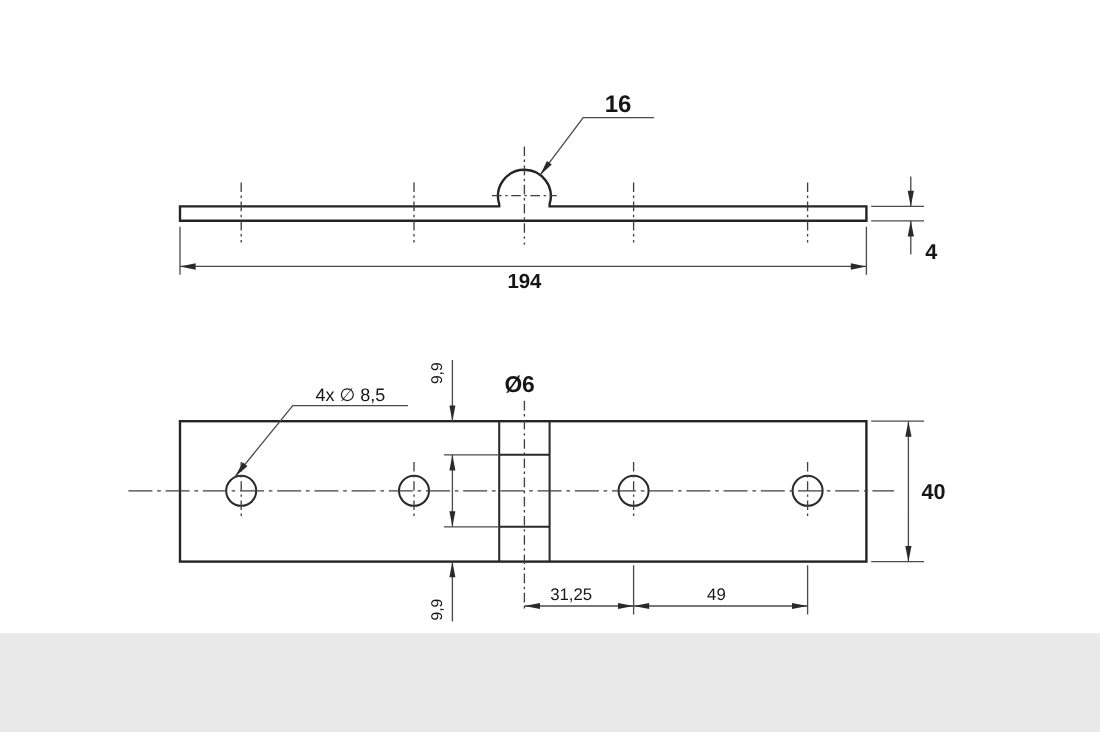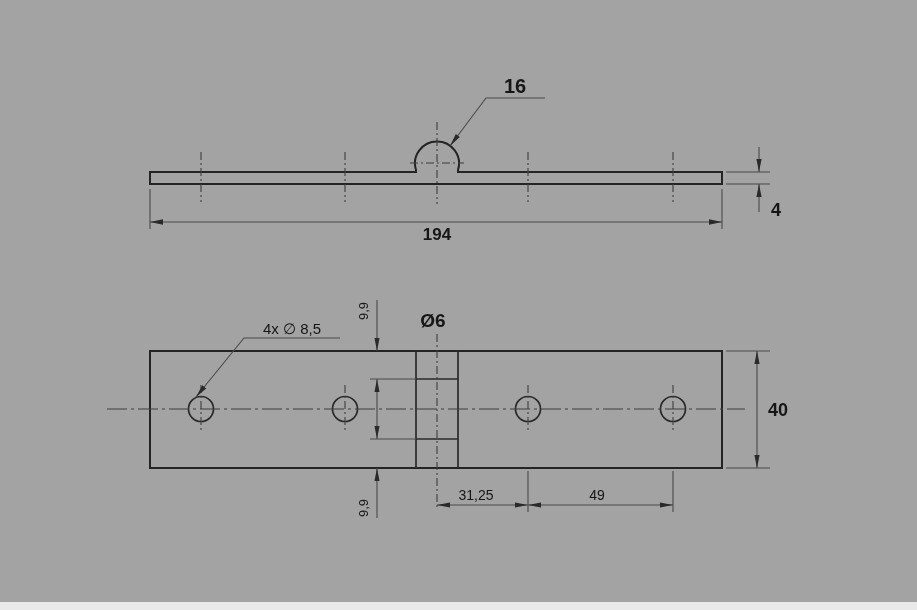--- a/index.html
+++ b/index.html
@@ -1,16 +1,16 @@
 <!DOCTYPE html>
 <html><head>
 <meta charset="utf-8">
 <style>
   html,body{margin:0;padding:0;background:#e9e9e9;}
-  #stage{position:relative;width:917px;height:602px;background:#a3a3a3;overflow:hidden;
+  #stage{position:relative;width:917px;height:528px;background:#ffffff;overflow:hidden;
          font-family:"Liberation Sans", sans-serif;}
   svg{position:absolute;left:0;top:0;}
   text{fill:#161616;}
   .dim-big{font-size:17px;font-weight:bold;}
   .dim-xl{font-size:20px;font-weight:bold;}
   .dim-med{font-size:18px;font-weight:bold;}
   .dim-dia{font-size:19px;font-weight:bold;}
   .dim-small{font-size:14px;}
   .dim-note{font-size:15px;}
   .dim-rot{font-size:13px;}

